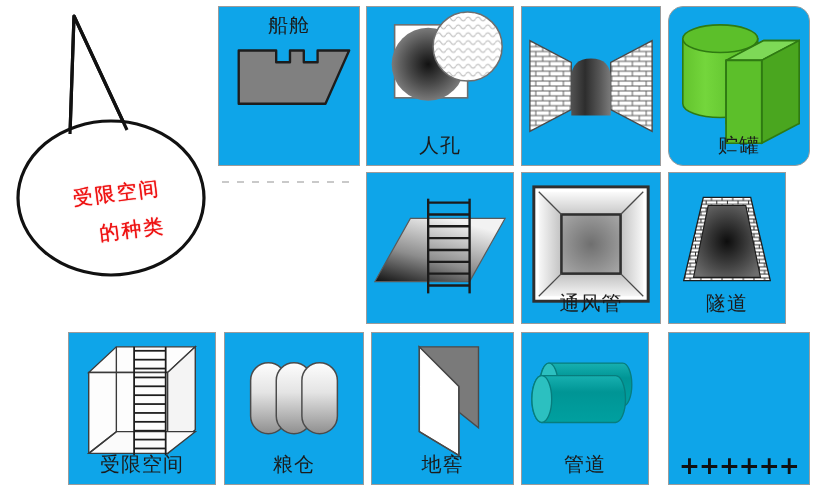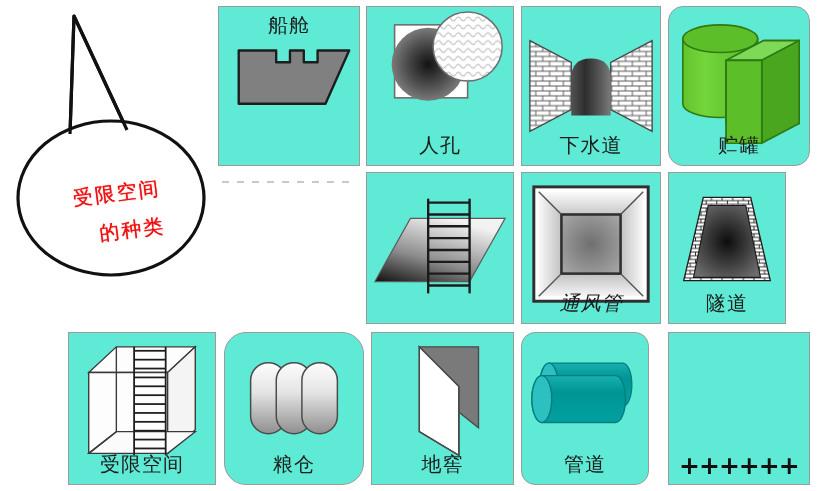--- a/index.html
+++ b/index.html
@@ -21,21 +21,21 @@
     transform:rotate(-7deg);
     text-shadow:0 0 1px #ee1111;
   }
   .bubble-l1{display:block;margin-left:4px;}
   .bubble-l2{display:block;margin-left:26px;}
 
   
   .cell{
     position:absolute;
     border:1px solid #9b9b9b;
-    background:#5eead4;
+    background:#0ea5e9;
     box-sizing:border-box;
   }
   .cell .label{
     position:absolute;left:0;width:100%;
     text-align:center;
     font-size:20px;color:#1b1b1b;letter-spacing:1px;
     font-family:"DejaVu Sans","Liberation Sans",sans-serif;
     white-space:nowrap;
   }
   .label-bottom{bottom:6px;}
@@ -116,21 +116,20 @@
           <stop offset="35%" stop-color="#2d2d2d"></stop>
           <stop offset="75%" stop-color="#5a5a5a"></stop>
           <stop offset="100%" stop-color="#7b7b7b"></stop>
         </linearGradient>
       </defs>
       <polygon points="8,34 50,56 50,104 8,126" fill="url(#brk1)" stroke="#4a4a4a" stroke-width="1.4"></polygon>
       <polygon points="132,34 90,56 90,104 132,126" fill="url(#brk1)" stroke="#4a4a4a" stroke-width="1.4"></polygon>
       <path d="M50 110 L50 72 q0 -20 20 -20 q20 0 20 20 L90 110 Z" fill="url(#archG)"></path>
     </svg>
       </div>
-      <div class="label label-bottom">下水道</div>
     </div>
     <div class="cell" style="left: 668px; top: 6px; width: 142px; height: 160px; border-radius: 15px;">
       <div class="art">
     <svg viewBox="0 0 142 160">
       <defs>
         <linearGradient id="cyl1" x1="0" y1="0" x2="1" y2="0">
           <stop offset="0%" stop-color="#63c32d"></stop>
           <stop offset="30%" stop-color="#74d63c"></stop>
           <stop offset="100%" stop-color="#53b524"></stop>
         </linearGradient>
@@ -165,21 +164,21 @@
         <line x1="62" y1="54" x2="104" y2="54"></line>
         <line x1="62" y1="66" x2="104" y2="66"></line>
         <line x1="62" y1="78" x2="104" y2="78"></line>
         <line x1="62" y1="90" x2="104" y2="90"></line>
         <line x1="62" y1="102" x2="104" y2="102"></line>
         <line x1="62" y1="114" x2="104" y2="114"></line>
       </g>
     </svg>
       </div>
     </div>
-    <div class="cell" style="left: 521px; top: 172px; width: 140px; height: 152px; font-style: italic;">
+    <div class="cell" style="left: 521px; top: 172px; width: 140px; height: 152px;">
       <div class="art">
     <svg viewBox="0 0 140 152">
       <defs>
         <linearGradient id="vTop" x1="0" y1="0" x2="0" y2="1">
           <stop offset="0%" stop-color="#fbfbfb"></stop>
               <stop offset="100%" stop-color="#c8c8c8"></stop>
         </linearGradient>
         <linearGradient id="vBot" x1="0" y1="0" x2="0" y2="1">
           <stop offset="0%" stop-color="#c0c0c0"></stop>
               <stop offset="100%" stop-color="#f6f6f6"></stop>
@@ -257,21 +256,21 @@
         <line x1="66" y1="81" x2="98" y2="81"></line>
         <line x1="66" y1="90" x2="98" y2="90"></line>
         <line x1="66" y1="99" x2="98" y2="99"></line>
         <line x1="66" y1="108" x2="98" y2="108"></line>
         <line x1="66" y1="117" x2="98" y2="117"></line>
       </g>
     </svg>
       </div>
       <div class="label label-bottom">受限空间</div>
     </div>
-    <div class="cell" style="left: 224px; top: 332px; width: 140px; height: 153px; border-radius: 22px;">
+    <div class="cell" style="left: 224px; top: 332px; width: 140px; height: 153px;">
       <div class="art">
     <svg viewBox="0 0 140 153">
       <defs>
         <linearGradient id="siloG" x1="0" y1="0" x2="0" y2="1">
           <stop offset="0%" stop-color="#fdfdfd"></stop>
           <stop offset="42%" stop-color="#e4e4e4"></stop>
           <stop offset="100%" stop-color="#8f8f8f"></stop>
         </linearGradient>
       </defs>
       <g stroke="#4b4b4b" stroke-width="1.5" fill="url(#siloG)">
@@ -287,21 +286,21 @@
       <div class="art">
     <svg viewBox="0 0 143 153">
       <polygon points="48,14 108,14 108,96 88,80" fill="#7a7a7a" stroke="#4a4a4a" stroke-width="1.4"></polygon>
       <polygon points="48,14 88,54 88,124 48,100" fill="#ffffff" stroke="#4a4a4a" stroke-width="1.4"></polygon>
       <polygon points="48,14 88,54 88,124 48,100" fill="none" stroke="#4a4a4a" stroke-width="1.4"></polygon>
       <line x1="88" y1="54" x2="88" y2="124" stroke="#4a4a4a" stroke-width="1.4"></line>
     </svg>
       </div>
       <div class="label label-bottom">地窖</div>
     </div>
-    <div class="cell" style="left: 521px; top: 332px; width: 128px; height: 153px; border-radius: 14px;">
+    <div class="cell" style="left: 521px; top: 332px; width: 128px; height: 153px;">
       <div class="art">
     <svg viewBox="0 0 140 153">
       <defs>
         <linearGradient id="pipeG" x1="0" y1="0" x2="0" y2="1">
           <stop offset="0%" stop-color="#17b0b0"></stop>
           <stop offset="35%" stop-color="#009595"></stop>
           <stop offset="100%" stop-color="#00a0a0"></stop>
         </linearGradient>
       </defs>
       <path d="M30 26 L112 26 a10 24 0 0 1 0 48 L30 74 a10 24 0 0 1 0 -48 Z" fill="url(#pipeG)" stroke="#077d7d" stroke-width="1.5"></path>

